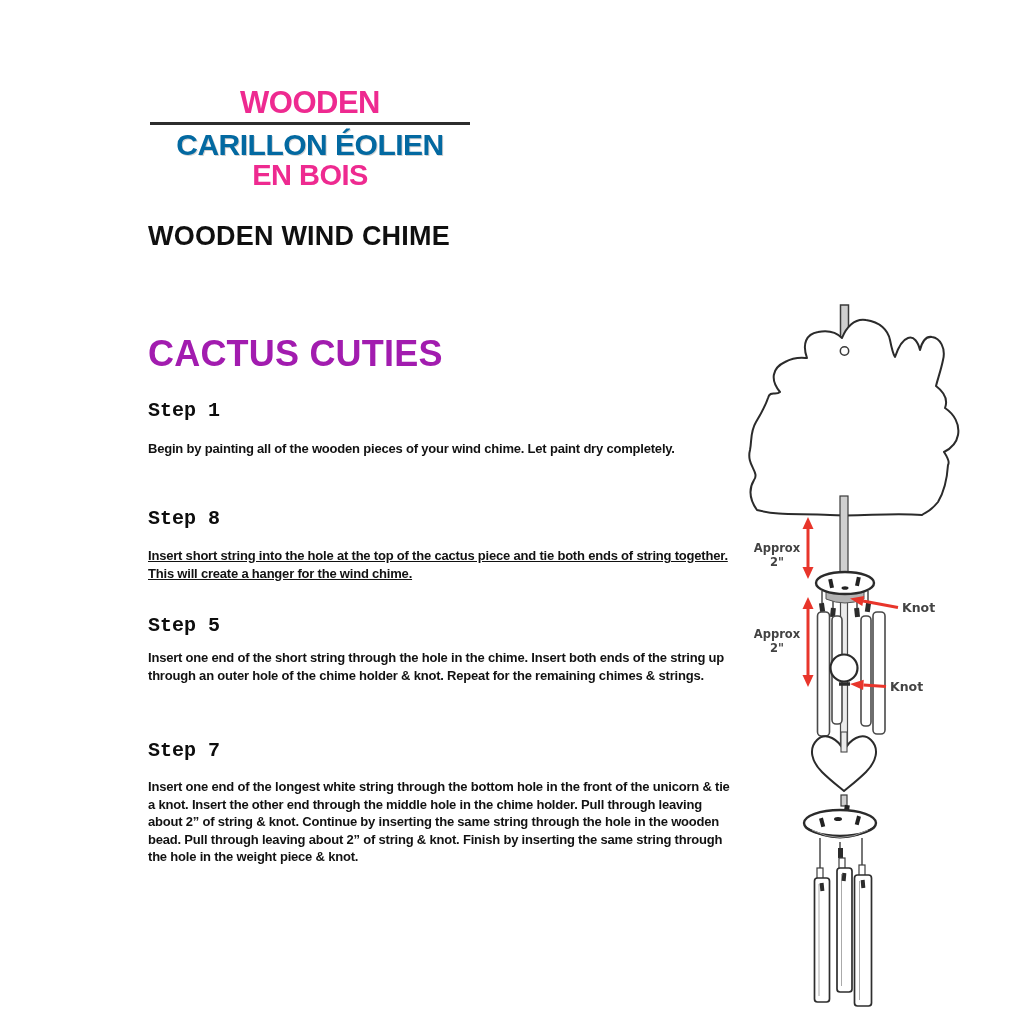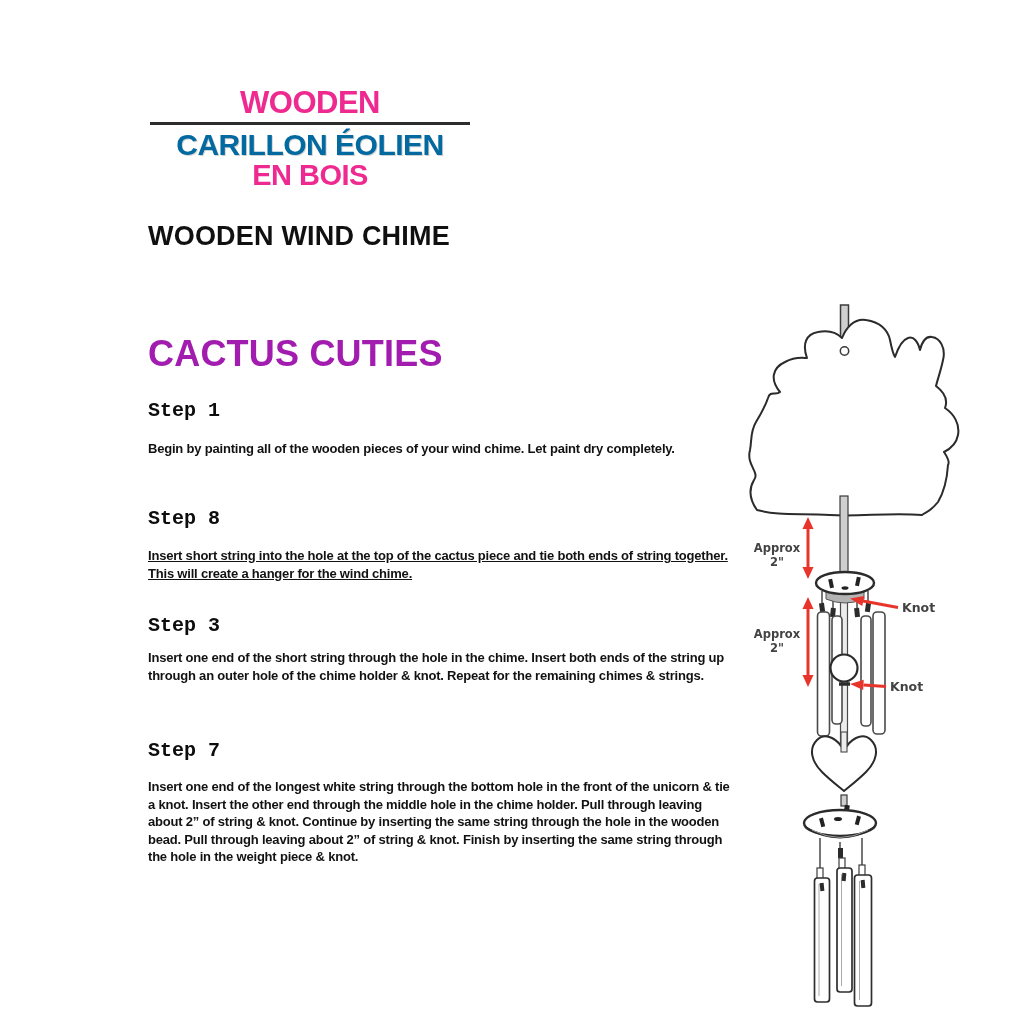--- a/index.html
+++ b/index.html
@@ -40,21 +40,21 @@
 
 <div class="h1">WOODEN WIND CHIME</div>
 <div class="h2">CACTUS CUTIES</div>
 
 <div class="step-h s1h">Step 1</div>
 <div class="step-p s1p">Begin by painting all of the wooden pieces of your wind chime. Let paint dry completely.</div>
 
 <div class="step-h s2h">Step 8</div>
 <div class="step-p s2p">Insert short string into the hole at the top of the cactus piece and tie both ends of string together. This will create a hanger for the wind chime.</div>
 
-<div class="step-h s3h">Step 3</div>
+<div class="step-h s3h">Step 5</div>
 <div class="step-p s3p">Insert one end of the short string through the hole in the chime. Insert both ends of the string up through an outer hole of the chime holder &amp; knot. Repeat for the remaining chimes &amp; strings.</div>
 
 <div class="step-h s4h">Step 7</div>
 <div class="step-p s4p">Insert one end of the longest white string through the bottom hole in the front of the unicorn &amp; tie a knot. Insert the other end through the middle hole in the chime holder. Pull through leaving about 2” of string &amp; knot. Continue by inserting the same string through the hole in the wooden bead. Pull through leaving about 2” of string &amp; knot. Finish by inserting the same string through the hole in the weight piece &amp; knot.</div>
 
 <svg class="diagram" viewBox="0 0 284 724">
 
   <rect x="100.5" y="5" width="8" height="44" fill="#cfcfcf" stroke="#3a3a3a" stroke-width="1.5"></rect>
 
   <path fill="#ffffff" stroke="#2b2b2b" stroke-width="2" stroke-linejoin="round" d="M 17 210

